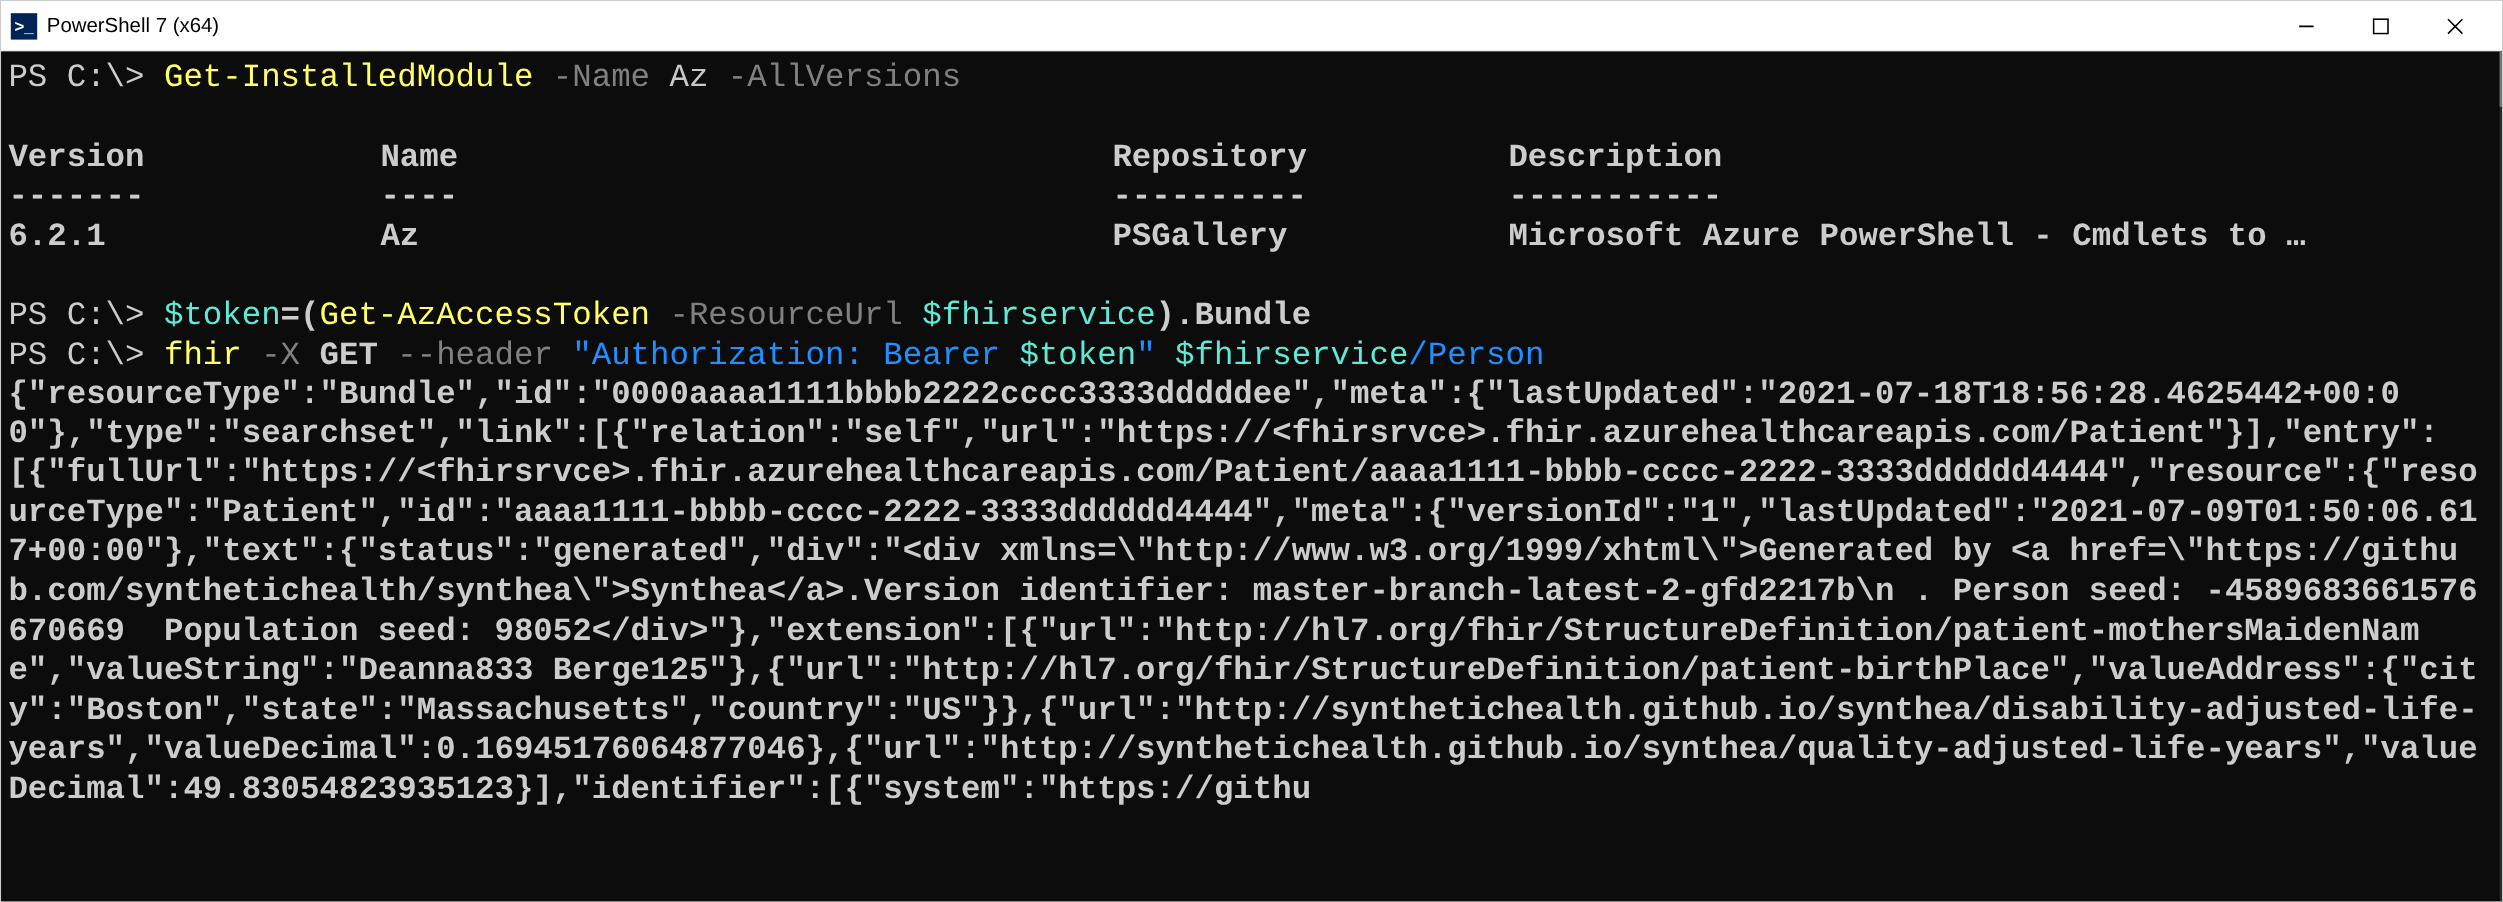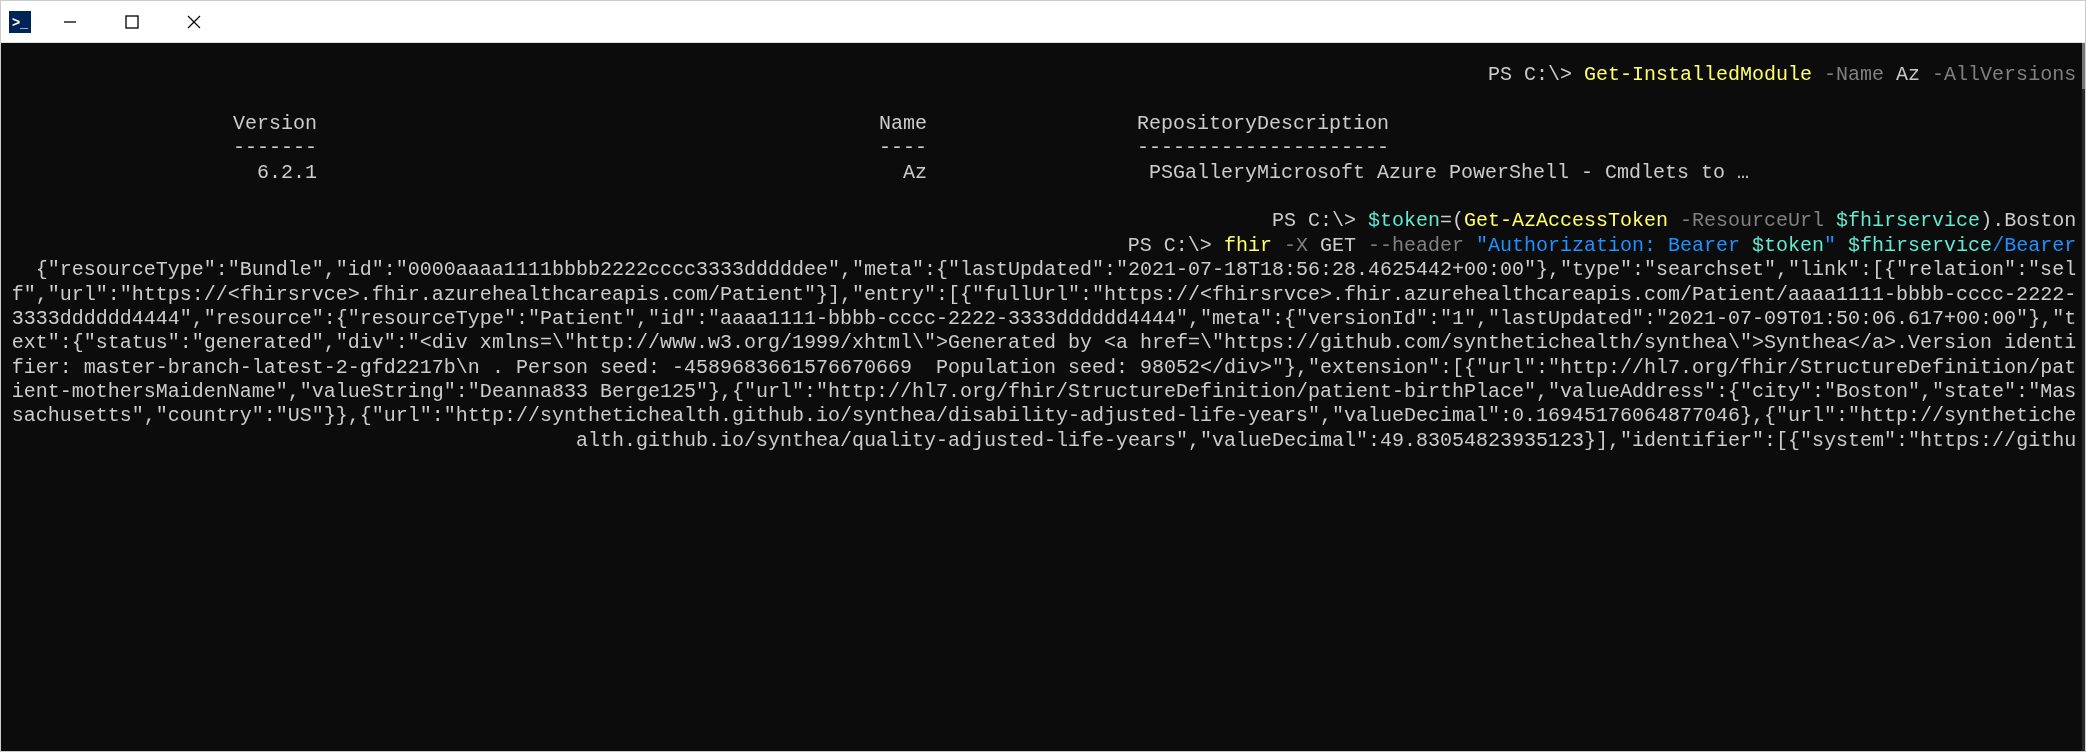--- a/index.html
+++ b/index.html
@@ -58,61 +58,61 @@
   .terminal-wrap {
     flex-grow: 1;
     display: flex;
     background: #0c0c0c;
     position: relative;
   }
   .terminal {
     flex-grow: 1;
     background: #0c0c0c;
     color: #cccccc;
-    font-size: 20px;
+    font-size: 27px;
     line-height: 1.22;
-    padding: 20px 6px;
+    padding: 7px 6px;
     white-space: pre-wrap;
     word-break: break-all;
     font-family: Consolas, 'Courier New', monospace;
-    text-align: right;
   }
   .scrollbar {
     width: 22px;
     background: #2a2a2a;
     position: relative;
   }
   .scroll-thumb {
     position: absolute;
     top: 0;
     left: 0;
     width: 100%;
     height: 46px;
     background: #777;
   }
   .ps-prompt { color: #cccccc; }
   .ps-cmd    { color: #ffff66; }
   .ps-param  { color: #808080; }
   .ps-arg    { color: #c8c8c8; }
   .ps-var    { color: #5eead4; }
   .ps-str    { color: #1e90ff; }
-  .ps-out    { color: #cccccc; }
+  .ps-out    { color: #cccccc; font-weight: bold; }
   .ps-dim    { color: #808080; }
   .table-row { display: flex; }
   .col-ver  { width: 310px; display:inline-block; }
   .col-name { width: 610px; display:inline-block; }
   .col-repo { width: 330px; display:inline-block; }
   .col-desc { display:inline-block; }
 </style>
 </head>
 <body>
 
 <div class="window">
   <div class="titlebar">
     <div class="titlebar-icon">&gt;_</div>
+    <div class="titlebar-title">PowerShell 7 (x64)</div>
     <div class="winbtn">
       <svg width="14" height="14" viewBox="0 0 14 14">
           <line x1="1" y1="7" x2="13" y2="7"></line>
         </svg>
     </div>
     <div class="winbtn">
       <svg width="14" height="14" viewBox="0 0 14 14">
           <rect x="1" y="1" width="12" height="12"></rect>
         </svg>
     </div>
@@ -121,20 +121,20 @@
           <line x1="1" y1="1" x2="13" y2="13"></line>
           <line x1="13" y1="1" x2="1" y2="13"></line>
         </svg>
     </div>
   </div>
 
   <div class="terminal-wrap">
     <div class="terminal"><span class="ps-prompt">PS C:\&gt;</span> <span class="ps-cmd">Get-InstalledModule</span> <span class="ps-param">-Name</span> <span class="ps-arg">Az</span> <span class="ps-param">-AllVersions</span>
 
 <span class="table-row"><span class="col-ver ps-out">Version</span><span class="col-name ps-out">Name</span><span class="col-repo ps-out">Repository</span><span class="col-desc ps-out">Description</span></span><span class="table-row"><span class="col-ver ps-out">-------</span><span class="col-name ps-out">----</span><span class="col-repo ps-out">----------</span><span class="col-desc ps-out">-----------</span></span><span class="table-row"><span class="col-ver ps-out">6.2.1</span><span class="col-name ps-out">Az</span><span class="col-repo ps-out">PSGallery</span><span class="col-desc ps-out">Microsoft Azure PowerShell - Cmdlets to …</span></span>
-<span class="ps-prompt">PS C:\&gt;</span> <span class="ps-var">$token</span><span class="ps-out">=(</span><span class="ps-cmd">Get-AzAccessToken</span> <span class="ps-param">-ResourceUrl</span> <span class="ps-var">$fhirservice</span><span class="ps-out">).Boston</span>
-<span class="ps-prompt">PS C:\&gt;</span> <span class="ps-cmd">fhir</span> <span class="ps-dim">-X</span> <span class="ps-out">GET</span> <span class="ps-dim">--header</span> <span class="ps-str">"Authorization: Bearer </span><span class="ps-var">$token</span><span class="ps-str">"</span> <span class="ps-var">$fhirservice</span><span class="ps-str">/Bearer</span>
+<span class="ps-prompt">PS C:\&gt;</span> <span class="ps-var">$token</span><span class="ps-out">=(</span><span class="ps-cmd">Get-AzAccessToken</span> <span class="ps-param">-ResourceUrl</span> <span class="ps-var">$fhirservice</span><span class="ps-out">).Bundle</span>
+<span class="ps-prompt">PS C:\&gt;</span> <span class="ps-cmd">fhir</span> <span class="ps-dim">-X</span> <span class="ps-out">GET</span> <span class="ps-dim">--header</span> <span class="ps-str">"Authorization: Bearer </span><span class="ps-var">$token</span><span class="ps-str">"</span> <span class="ps-var">$fhirservice</span><span class="ps-str">/Person</span>
 <span class="ps-out">{"resourceType":"Bundle","id":"0000aaaa1111bbbb2222cccc3333dddddee","meta":{"lastUpdated":"2021-07-18T18:56:28.4625442+00:00"},"type":"searchset","link":[{"relation":"self","url":"https://&lt;fhirsrvce&gt;.fhir.azurehealthcareapis.com/Patient"}],"entry":[{"fullUrl":"https://&lt;fhirsrvce&gt;.fhir.azurehealthcareapis.com/Patient/aaaa1111-bbbb-cccc-2222-3333dddddd4444","resource":{"resourceType":"Patient","id":"aaaa1111-bbbb-cccc-2222-3333dddddd4444","meta":{"versionId":"1","lastUpdated":"2021-07-09T01:50:06.617+00:00"},"text":{"status":"generated","div":"&lt;div xmlns=\"http://www.w3.org/1999/xhtml\"&gt;Generated by &lt;a href=\"https://github.com/synthetichealth/synthea\"&gt;Synthea&lt;/a&gt;.Version identifier: master-branch-latest-2-gfd2217b\n . Person seed: -4589683661576670669  Population seed: 98052&lt;/div&gt;"},"extension":[{"url":"http://hl7.org/fhir/StructureDefinition/patient-mothersMaidenName","valueString":"Deanna833 Berge125"},{"url":"http://hl7.org/fhir/StructureDefinition/patient-birthPlace","valueAddress":{"city":"Boston","state":"Massachusetts","country":"US"}},{"url":"http://synthetichealth.github.io/synthea/disability-adjusted-life-years","valueDecimal":0.16945176064877046},{"url":"http://synthetichealth.github.io/synthea/quality-adjusted-life-years","valueDecimal":49.83054823935123}],"identifier":[{"system":"https://githu</span></div>
     <div class="scrollbar">
       <div class="scroll-thumb"></div>
     </div>
   </div>
 </div>
 
 </body></html>

